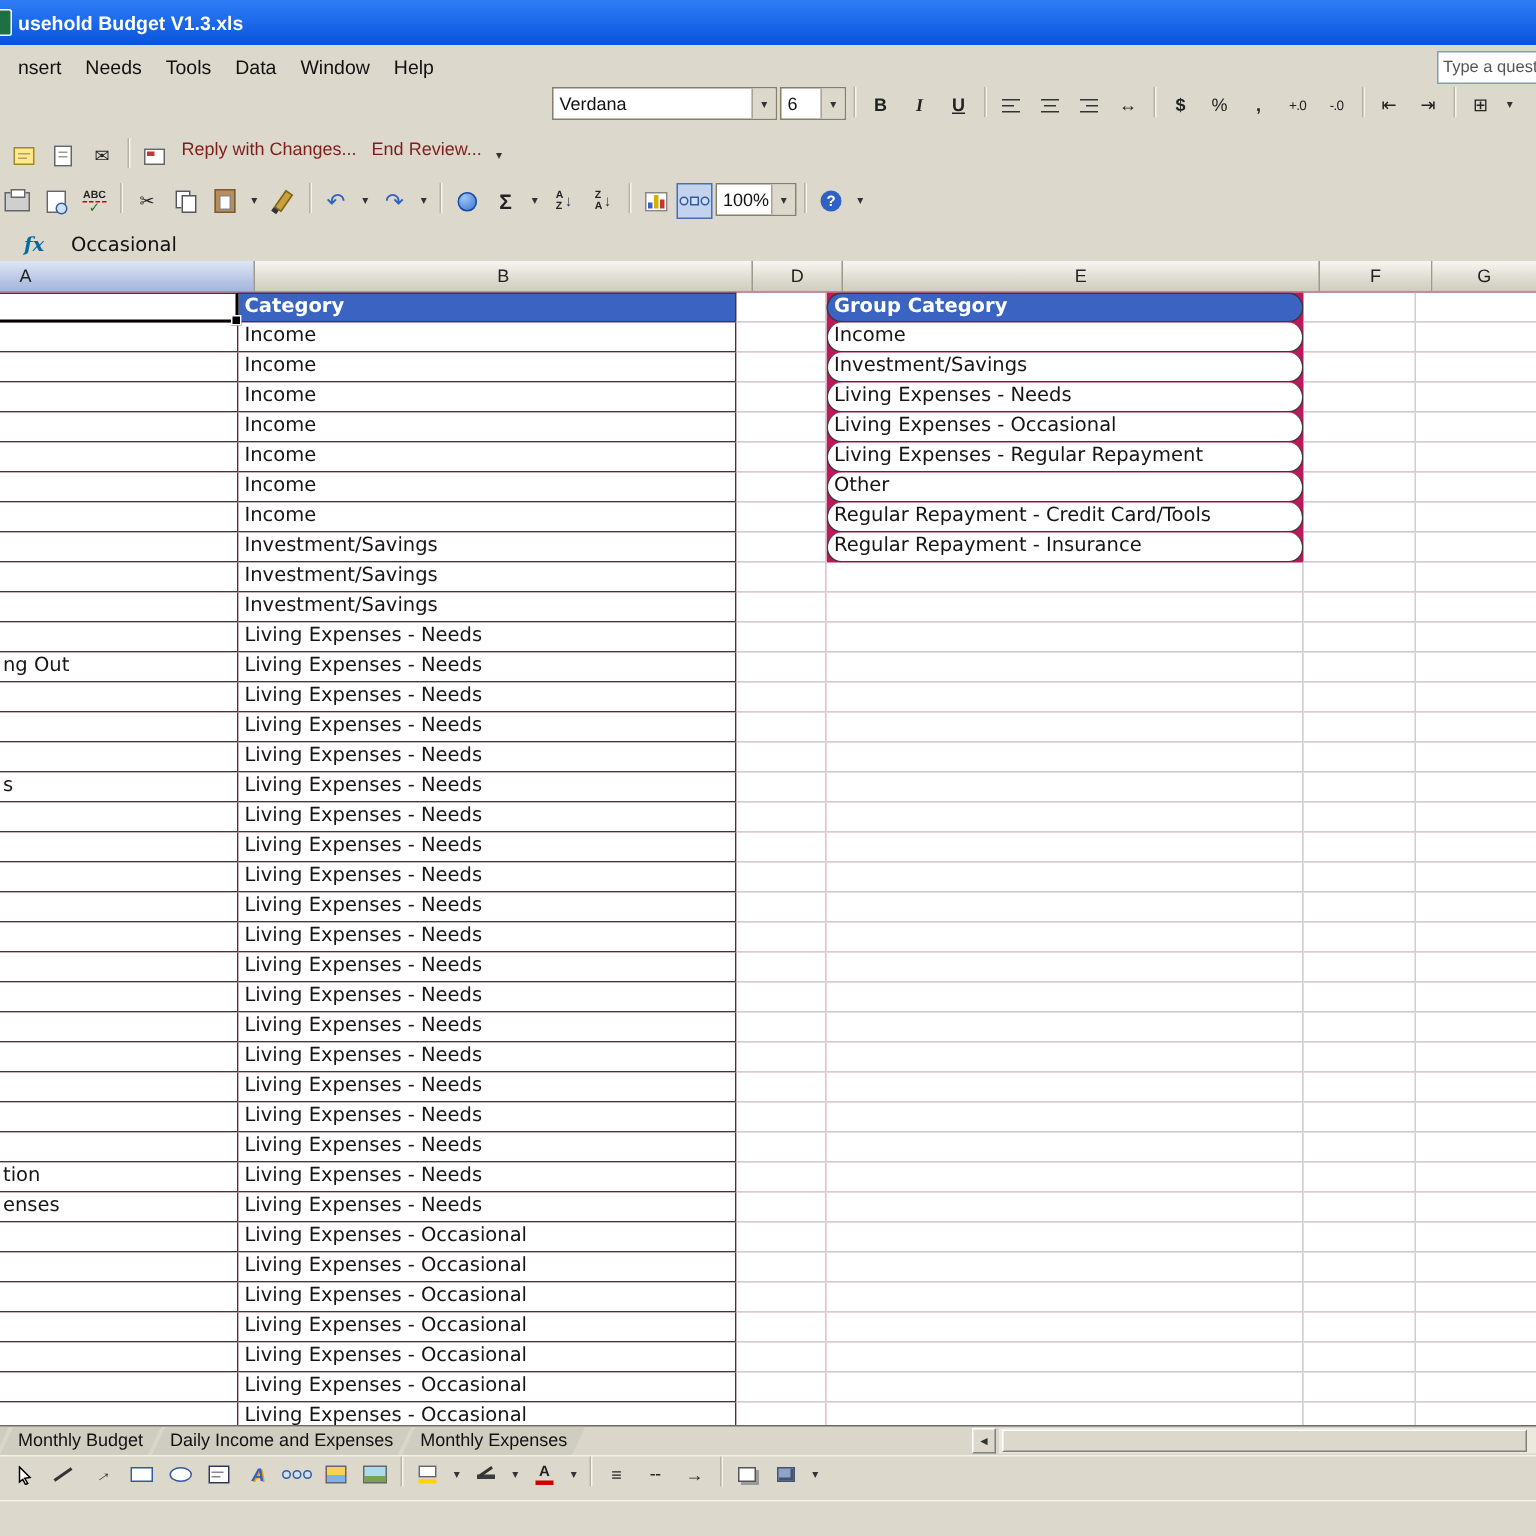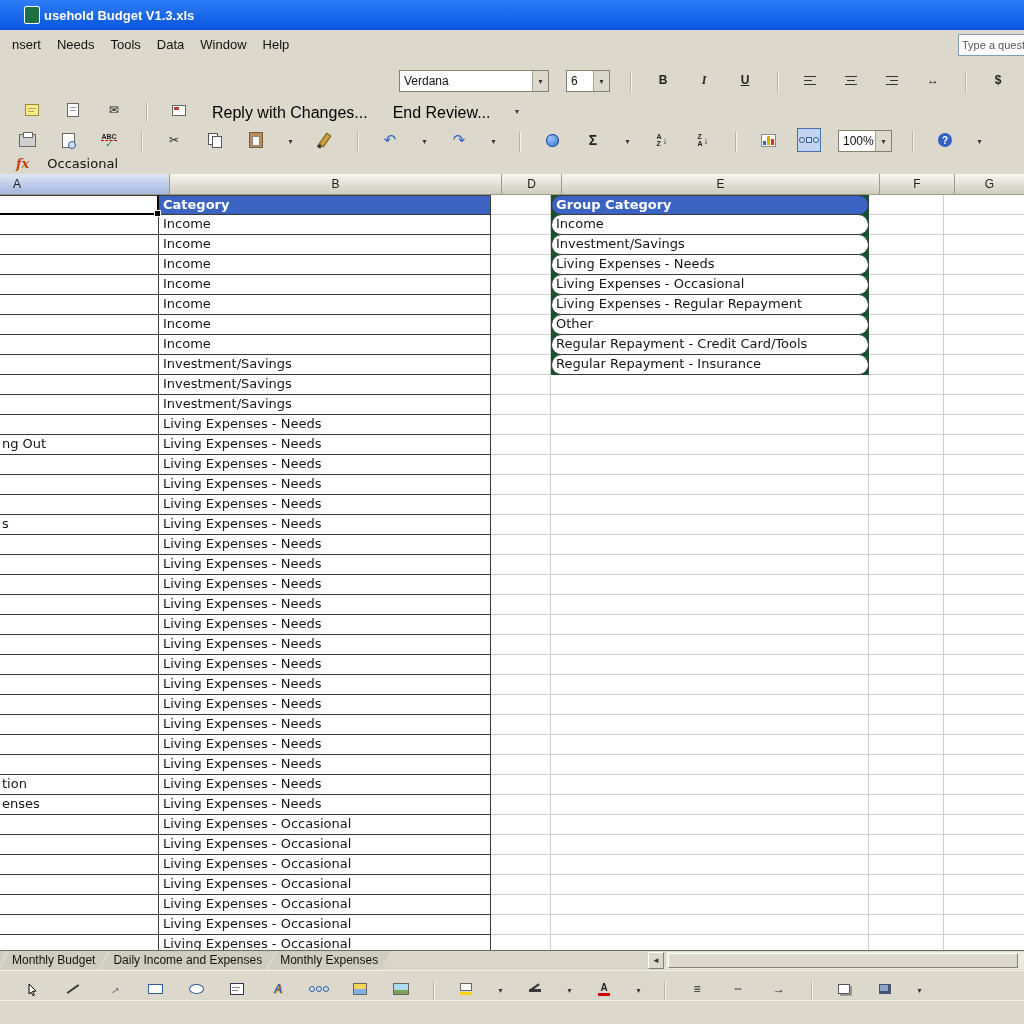--- a/index.html
+++ b/index.html
@@ -2,34 +2,34 @@
 <html style="--title-top: #2f7df6; --title-bottom: #0854dd; --category-fill: #3a63c2; --chrome: #dcd8cc; --grid-line: #cfcfcf; --table-border: #3a3a3a; --header-sel-fill: #a3b6dc;"><head>
 <meta charset="utf-8">
 <style>
   html,body{margin:0;padding:0;width:1024px;height:1024px;overflow:hidden;
     font-family:"Liberation Sans",sans-serif;background:#d6d2c8;}
   .app{position:relative;width:1024px;height:1024px;overflow:hidden;}
   .band{position:absolute;left:0;right:0;}
 
   
   .titlebar{top:0;height:30px;background:linear-gradient(180deg,var(--title-top),var(--title-bottom));
-    display:flex;align-items:center;color:#fff;font-weight:bold;font-size:13px;overflow:hidden;padding-left:32px;}
+    display:flex;align-items:center;color:#fff;font-weight:bold;font-size:13px;overflow:hidden;}
   .app-icon{width:14px;height:16px;margin-left:-8px;margin-right:4px;background:#1d7044;
     border:1px solid #fff;border-radius:2px;flex:none;}
 
   
   .menubar{top:30px;height:28px;background:var(--chrome);border-bottom:1px solid #c6c2b4;
     display:flex;align-items:center;font-size:13px;color:#111;}
   .menu-item{padding:4px 8px;cursor:default;}
   .menu-item:first-child{padding-left:12px;}
   .question-box{position:absolute;left:958px;top:4px;width:140px;height:18px;border:1px solid #7f9db9;
     background:#fff;font-size:11px;color:#555;padding:1px 3px;font-family:"Liberation Sans",sans-serif;}
 
   
-  .toolbar{background:var(--chrome);border-bottom:1px solid #c2bfb2;display:flex;align-items:flex-end;padding-left:20px;gap:17px;}
+  .toolbar{background:var(--chrome);border-bottom:1px solid #c2bfb2;display:flex;align-items:flex-start;padding-left:4px;gap:2px;}
   .fmt{top:58px;height:34px;}
   .review{top:92px;height:30px;}
   .std{top:122px;height:30px;}
   .draw{top:970px;height:30px;border-top:1px solid #f2f0e8;}
   .sep{width:1px;height:20px;background:#b7b4a7;box-shadow:1px 0 0 #f6f4ec;margin:0 3px;flex:none;}
   .tbtn{height:22px;min-width:22px;display:flex;align-items:center;justify-content:center;
     border:1px solid transparent;color:#222;font-size:12px;flex:none;cursor:default;}
   .tbtn.bold{font-weight:bold;}
   .tbtn.italic{font-style:italic;font-family:"Liberation Serif",serif;font-weight:bold;}
   .tbtn.underl{text-decoration:underline;font-weight:bold;}
@@ -37,21 +37,21 @@
   .mini-arrow{width:11px;height:22px;display:flex;align-items:center;justify-content:center;font-size:8px;color:#333;flex:none;}
   .combo{display:flex;align-items:center;height:22px;background:#fff;border:1px solid #848069;
     font-size:12px;color:#111;padding-left:4px;flex:none;box-sizing:border-box;}
   .combo .arrow{width:15px;height:100%;margin-left:auto;background:var(--chrome);
     border-left:1px solid #a8a596;display:flex;align-items:center;justify-content:center;font-size:8px;color:#333;}
   .combo.font{width:150px;}
   .combo.size{width:44px;}
   .combo.zoom{width:54px;}
   .spacer-fmt{width:362px;flex:none;height:1px;}
   .tinytext{font-size:9px;letter-spacing:-0.5px;}
-  .disabled-label{color:#000000;font-size:16px;padding:0 4px;}
+  .disabled-label{color:#7f1d1d;font-size:12px;padding:0 4px;}
 
   
   .ic-align{width:12px;height:9px;background-repeat:no-repeat;}
   .al-l{background-image:linear-gradient(#333,#333),linear-gradient(#333,#333),linear-gradient(#333,#333);
     background-size:12px 1px,8px 1px,12px 1px;background-position:0 0,0 4px,0 8px;}
   .al-c{background-image:linear-gradient(#333,#333),linear-gradient(#333,#333),linear-gradient(#333,#333);
     background-size:12px 1px,8px 1px,12px 1px;background-position:0 0,2px 4px,0 8px;}
   .al-r{background-image:linear-gradient(#333,#333),linear-gradient(#333,#333),linear-gradient(#333,#333);
     background-size:12px 1px,8px 1px,12px 1px;background-position:0 0,4px 4px,0 8px;}
   .ic-printer{width:15px;height:11px;background:#cfcfcf;border:1px solid #666;position:relative;}
@@ -99,33 +99,33 @@
   .ic-clipart{width:12px;height:10px;border:1px solid #666;background:linear-gradient(180deg,#f7d354 0 50%,#7fb2e5 50% 100%);}
   .ic-picture{width:14px;height:10px;border:1px solid #666;background:linear-gradient(180deg,#aadcee 0 60%,#7ba252 60% 100%);}
   .colorbtn{display:flex;flex-direction:column;align-items:center;justify-content:center;gap:1px;}
   .colorbar{width:12px;height:3px;}
   .ic-shadow{width:10px;height:8px;background:#fff;border:1px solid #555;box-shadow:2px 2px 0 #9a9a9a;}
   .ic-3d{width:10px;height:8px;background:#8fa3c8;border:1px solid #44536e;box-shadow:inset -2px -2px 0 #44536e;}
 
   
   .formulabar{top:152px;height:22px;background:var(--chrome);border-bottom:1px solid #b5b2a6;
     display:flex;align-items:center;}
-  .fx{font-family:"DejaVu Serif",serif;font-style:italic;font-weight:bold;font-size:13px;color:#c2410c;margin-left:16px;}
+  .fx{font-family:"DejaVu Serif",serif;font-style:italic;font-weight:bold;font-size:13px;color:#0369a1;margin-left:16px;}
   .fcontent{font-size:13px;color:#111;margin-left:18px;font-family:"DejaVu Sans",sans-serif;}
 
   
   .colheads{top:174px;height:21px;display:flex;}
   .col-h{box-sizing:border-box;height:21px;background:linear-gradient(180deg,#f7f6f1,#dedbd0 60%,#cfccc0);
     border-right:1px solid #9e9b8d;border-bottom:1px solid #9e9b8d;font-size:12px;color:#222;
     display:flex;align-items:center;justify-content:center;flex:none;}
   .col-h.sel{background:linear-gradient(180deg,#dfe7f5,#b9c8e6 60%,var(--header-sel-fill));
     justify-content:flex-start;padding-left:13px;}
   .w-a{width:170px;} .w-b{width:332px;} .w-d{width:60px;} .w-e{width:318px;} .w-f{width:75px;} .w-g{flex:1;border-right:none;}
 
-  .gridarea{top:195px;bottom:70px;overflow:hidden;background:#14532d;}
+  .gridarea{top:195px;bottom:70px;overflow:hidden;background:#be185d;}
   .grid-row{display:flex;height:20px;box-sizing:border-box;}
   .cell{box-sizing:border-box;background:#fff;border-right:1px solid var(--grid-line);
     border-bottom:1px solid var(--grid-line);font-family:"DejaVu Sans",sans-serif;font-size:13px;color:#151515;
     line-height:18px;white-space:nowrap;overflow:hidden;padding-left:4px;flex:none;}
   .a-cell{width:159px;padding-left:2px;}
   .b-cell{width:332px;}
   .d-cell{width:60px;}
   .e-cell{width:318px;}
   .f-cell{width:75px;}
   .g-cell{flex:1;border-right:none;}

